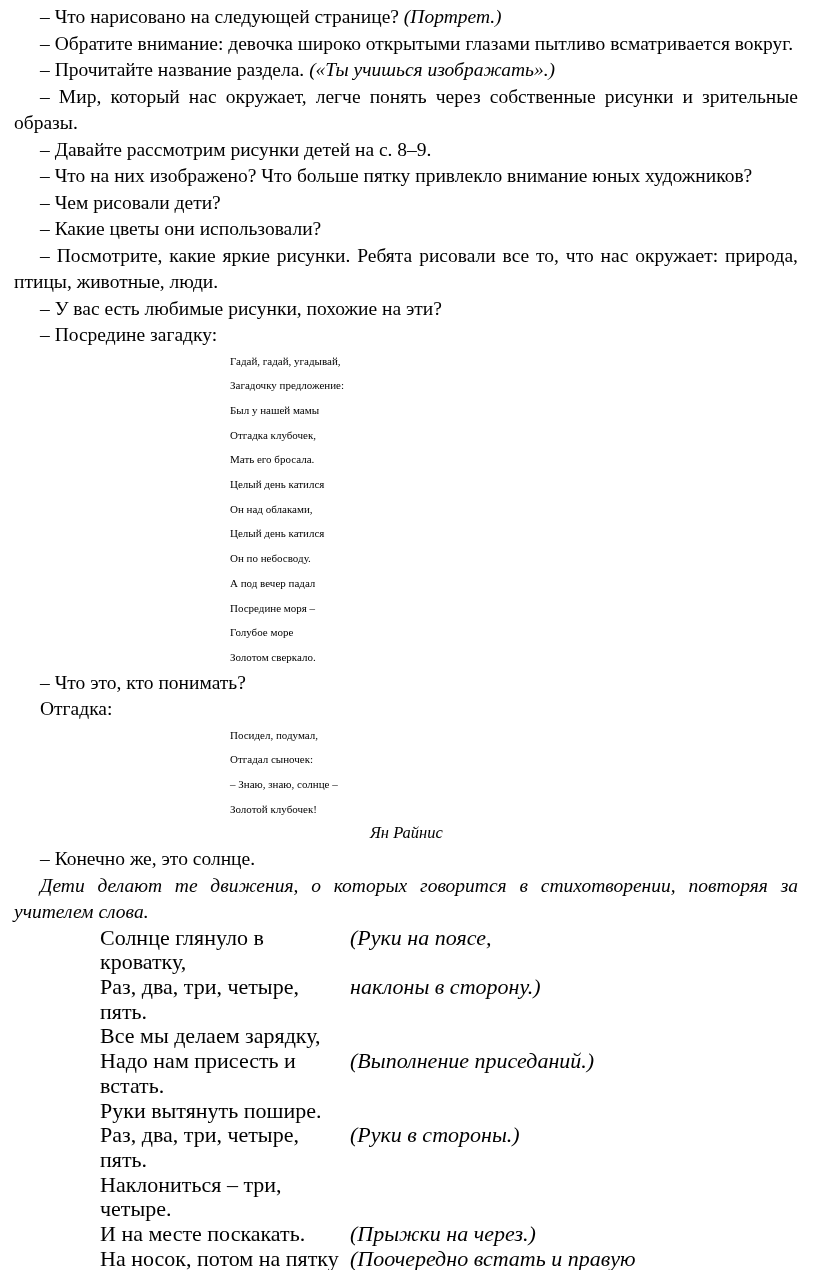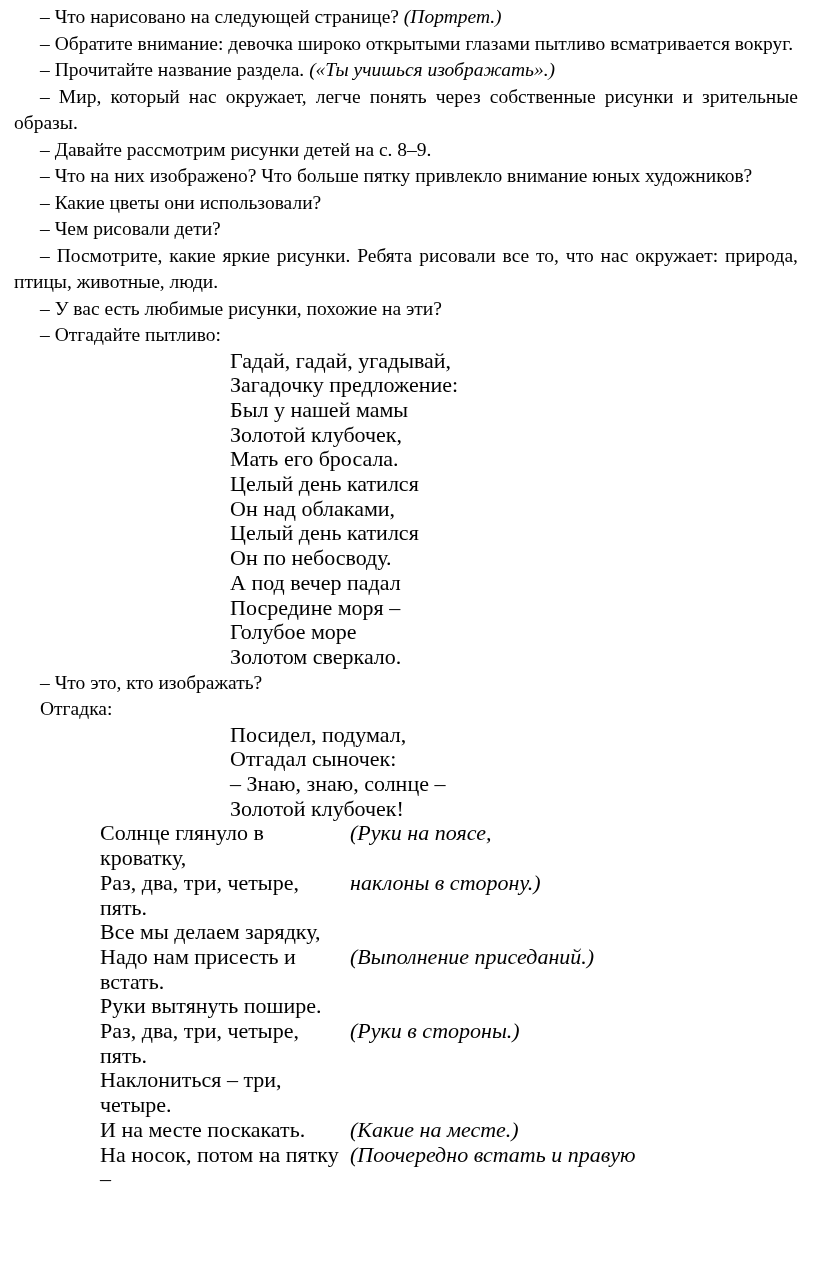--- a/index.html
+++ b/index.html
@@ -31,21 +31,21 @@
     text-align: justify;
     text-justify: inter-word;
     text-indent: 26px;
     margin-bottom: 0;
   }
   .ital {
     font-style: italic;
   }
   
   .verse {
-    font-size: 22px;
+    font-size: 11px;
     line-height: 24.7px;
     text-align: left;
     margin-left: 216px;
   }
   .verse-line {
     white-space: pre-wrap;
   }
   .verse-author {
     font-size: 16.5px;
     line-height: 24.7px;
@@ -78,56 +78,61 @@
 
 <div class="page">
 
   <div id="dialogue-block">
       <p class="body-line"><span>– Что нарисовано на следующей странице? </span><span class="ital">(Портрет.)</span></p>
       <p class="body-line"><span>– Обратите внимание: девочка широко открытыми глазами пытливо всматривается вокруг.</span></p>
       <p class="body-line"><span>– Прочитайте название раздела. </span><span class="ital">(«Ты учишься изображать».)</span></p>
       <p class="body-line"><span>– Мир, который нас окружает, легче понять через собственные рисунки и зрительные образы.</span></p>
       <p class="body-line"><span>– Давайте рассмотрим рисунки детей на с. 8–9.</span></p>
       <p class="body-line"><span>– Что на них изображено? Что больше пятку привлекло внимание юных художников?</span></p>
+      <p class="body-line"><span>– Чем рисовали дети?</span></p>
       <p class="body-line"><span>– Какие цветы они использовали?</span></p>
-      <p class="body-line"><span>– Чем рисовали дети?</span></p>
       <p class="body-line"><span>– Посмотрите, какие яркие рисунки. Ребята рисовали все то, что нас окружает: природа, птицы, животные, люди.</span></p>
       <p class="body-line"><span>– У вас есть любимые рисунки, похожие на эти?</span></p>
-      <p class="body-line"><span>– Отгадайте пытливо:</span></p>
+      <p class="body-line"><span>– Посредине загадку:</span></p>
     </div>
 
   <div class="verse" id="riddle-verse-block">
       <p class="verse-line">Гадай, гадай, угадывай,</p>
       <p class="verse-line">Загадочку предложение:</p>
       <p class="verse-line">Был у нашей мамы</p>
-      <p class="verse-line">Золотой клубочек,</p>
+      <p class="verse-line">Отгадка клубочек,</p>
       <p class="verse-line">Мать его бросала.</p>
       <p class="verse-line">Целый день катился</p>
       <p class="verse-line">Он над облаками,</p>
       <p class="verse-line">Целый день катился</p>
       <p class="verse-line">Он по небосводу.</p>
       <p class="verse-line">А под вечер падал</p>
       <p class="verse-line">Посредине моря –</p>
       <p class="verse-line">Голубое море</p>
       <p class="verse-line">Золотом сверкало.</p>
     </div>
 
   <div id="after-riddle-block">
-      <p class="body-line"><span>– Что это, кто изображать?</span></p>
+      <p class="body-line"><span>– Что это, кто понимать?</span></p>
       <p class="body-line"><span>Отгадка:</span></p>
     </div>
 
   <div class="verse" id="answer-verse-block">
       <p class="verse-line">Посидел, подумал,</p>
       <p class="verse-line">Отгадал сыночек:</p>
       <p class="verse-line">– Знаю, знаю, солнце –</p>
       <p class="verse-line">Золотой клубочек!</p>
     </div>
 
+  <div class="verse-author">Ян Райнис</div>
 
+  <div id="closing-block">
+      <p class="body-line"><span>– Конечно же, это солнце.</span></p>
+      <p class="body-line"><span class="ital">Дети делают те движения, о которых говорится в стихотворении, повторяя за учителем слова.</span></p>
+    </div>
 
   <div class="exercise" id="exercise-block">
       <div class="ex-row">
         <div class="ex-left">Солнце глянуло в кроватку,</div>
         <div class="ex-right">(Руки на поясе,</div>
       </div>
       <div class="ex-row">
         <div class="ex-left">Раз, два, три, четыре, пять.</div>
         <div class="ex-right">наклоны в сторону.)</div>
       </div>
@@ -146,21 +151,21 @@
       <div class="ex-row">
         <div class="ex-left">Раз, два, три, четыре, пять.</div>
         <div class="ex-right">(Руки в стороны.)</div>
       </div>
       <div class="ex-row">
         <div class="ex-left">Наклониться – три, четыре.</div>
         <div class="ex-right"></div>
       </div>
       <div class="ex-row">
         <div class="ex-left">И на месте поскакать.</div>
-        <div class="ex-right">(Какие на месте.)</div>
+        <div class="ex-right">(Прыжки на через.)</div>
       </div>
       <div class="ex-row">
         <div class="ex-left">На носок, потом на пятку –</div>
         <div class="ex-right">(Поочередно встать и правую</div>
       </div>
     </div>
 
 </div>
 
 </body></html>

